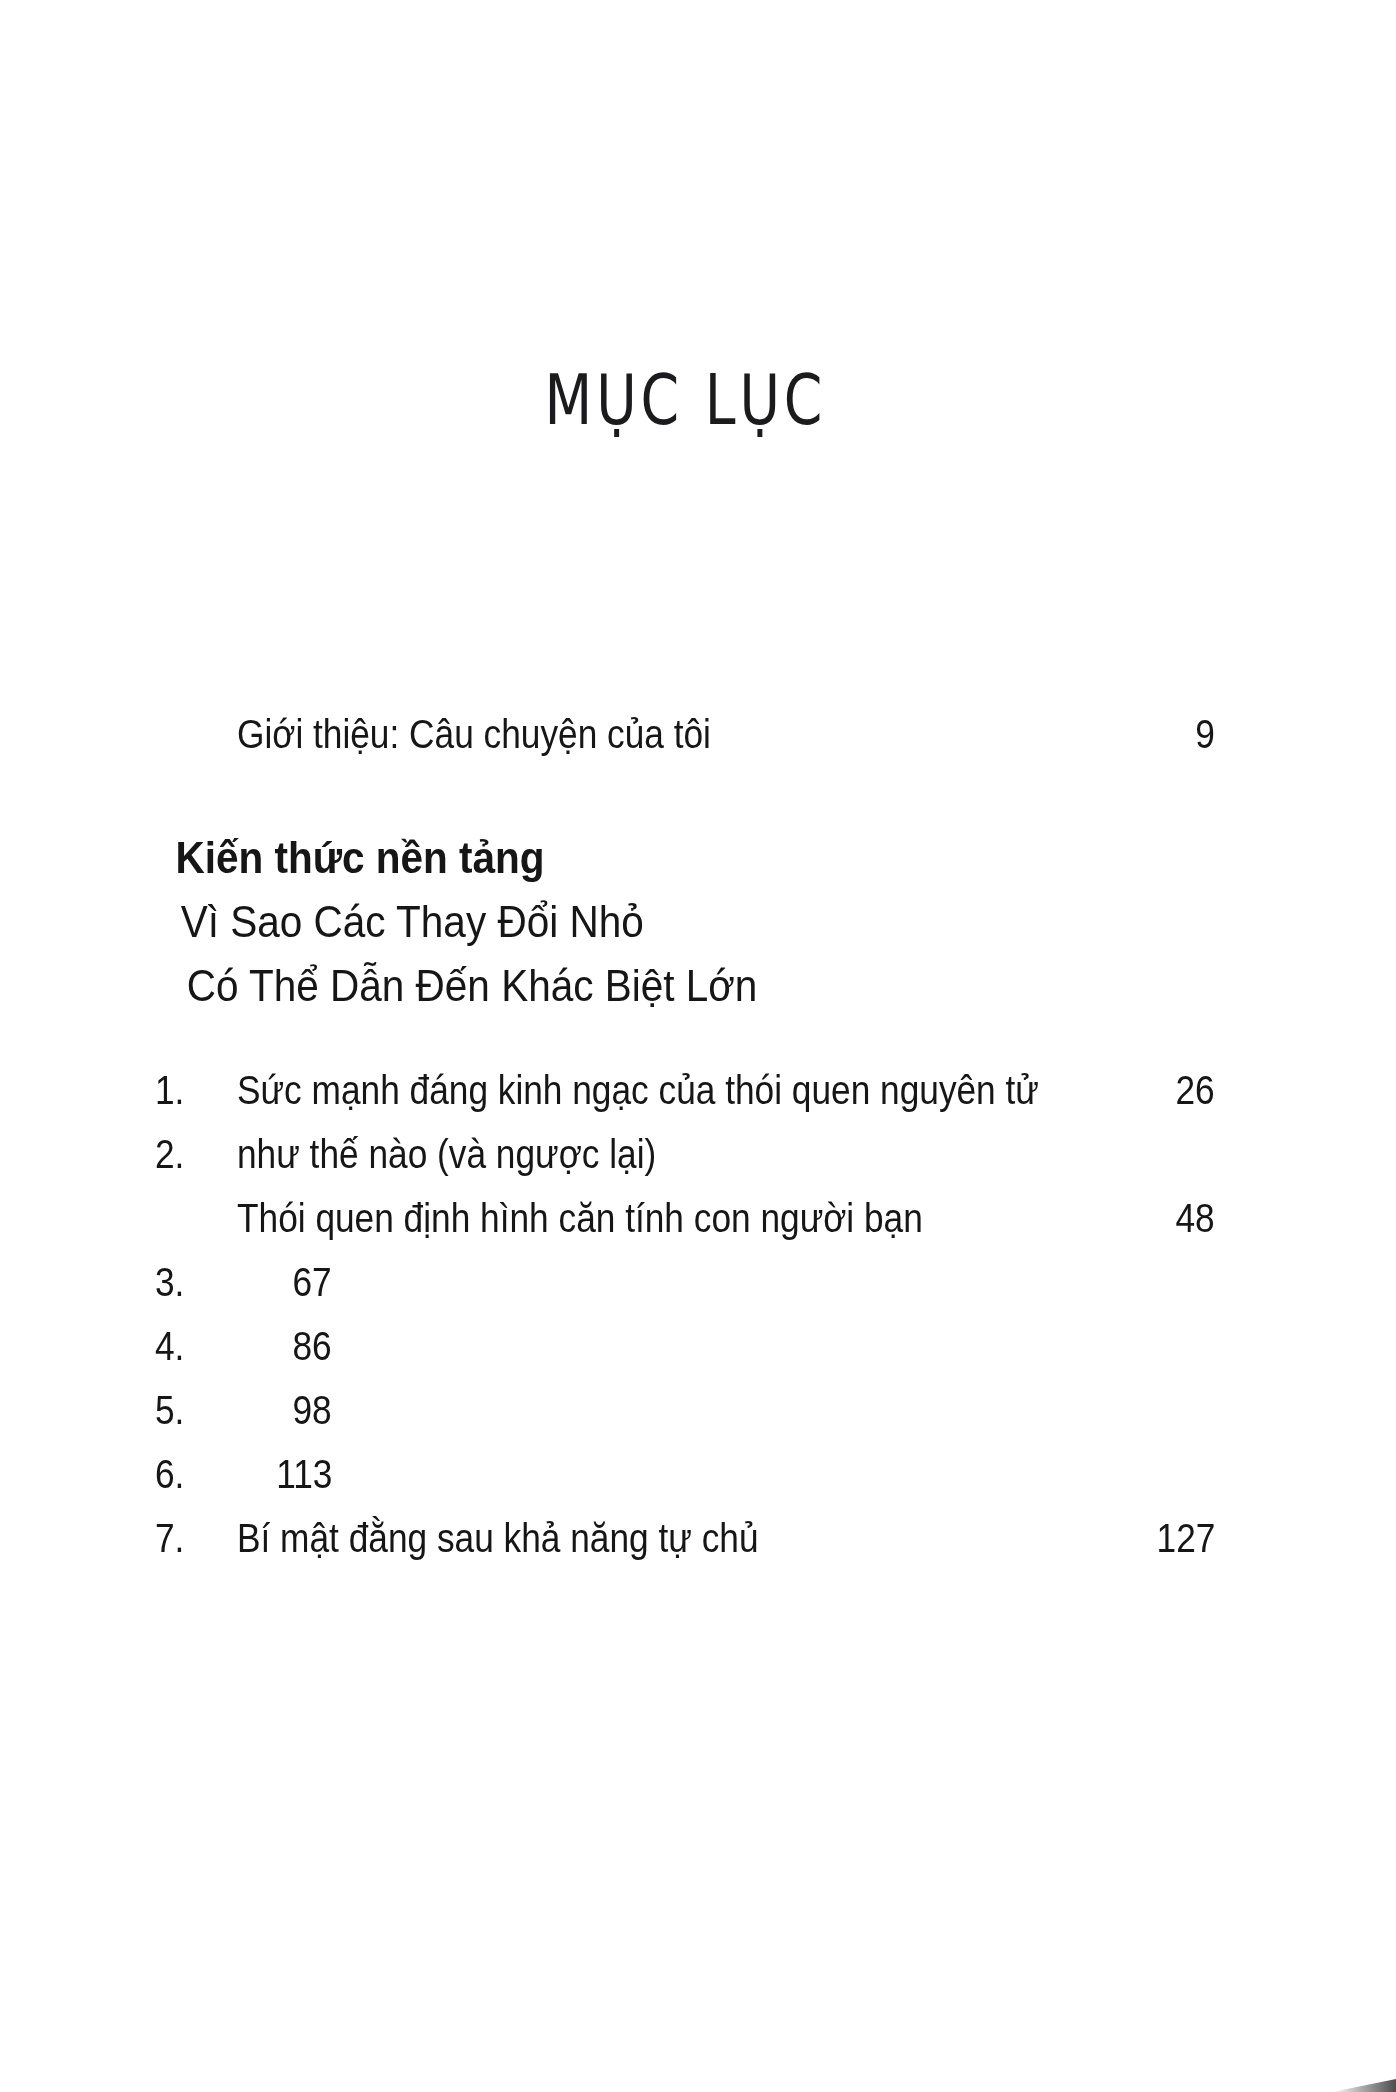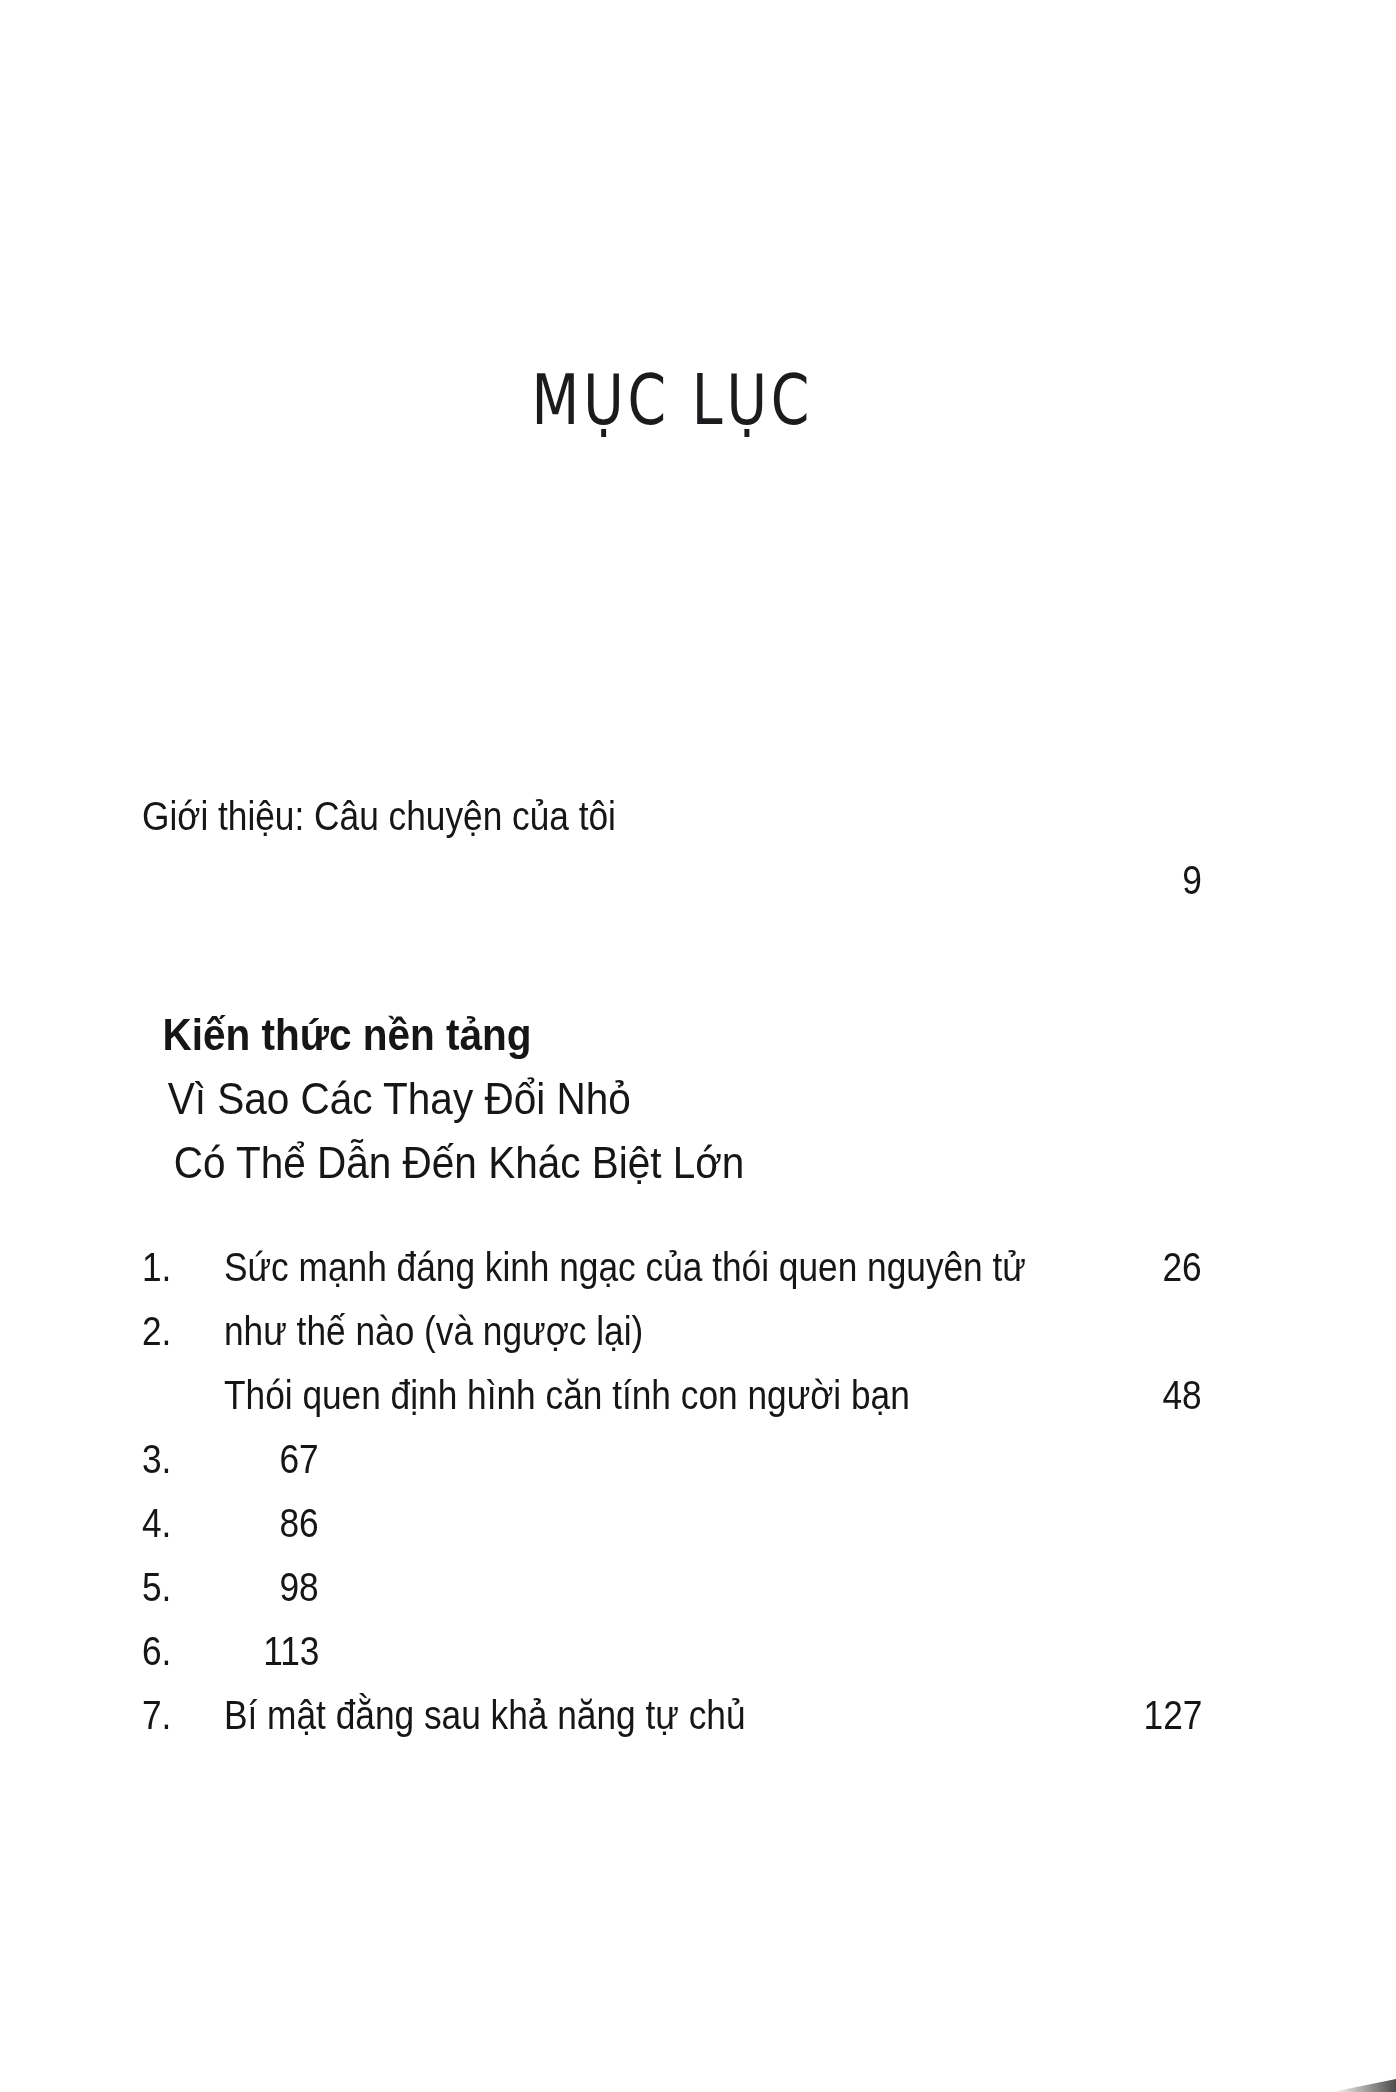--- a/index.html
+++ b/index.html
@@ -7,21 +7,21 @@
     position: relative;
     width: 1396px;
     height: 2092px;
     background: #ffffff;
     overflow: hidden;
     font-family: "Liberation Sans", sans-serif;
     color: #161616;
   }
   .toc {
     position: absolute;
-    left: 142px;
+    left: 155px;
     top: 0;
     width: 1060px;
     padding-top: 352px;
   }
   .title {
     height: 96px;
     line-height: 96px;
     text-align: center;
     font-family: "DejaVu Sans", sans-serif;
     font-size: 70px;
@@ -33,21 +33,21 @@
     display: inline-block;
     transform: scaleX(0.79);
     transform-origin: 50% 50%;
     white-space: nowrap;
   }
   .entry {
     display: flex;
     font-size: 41px;
     line-height: 64px;
   }
-  .entry.first { margin-top: 254px; flex-direction: column; }
+  .entry.first { margin-top: 254px; }
   .entry .num  { flex: 0 0 82px; }
   .entry .lines { flex: 1 1 auto; min-width: 0; }
   .entry .line { height: 64px; }
   .entry .page-num {
     flex: 0 0 95px;
     text-align: right;
     align-self: flex-end;
     height: 64px;
   }
   .section {

